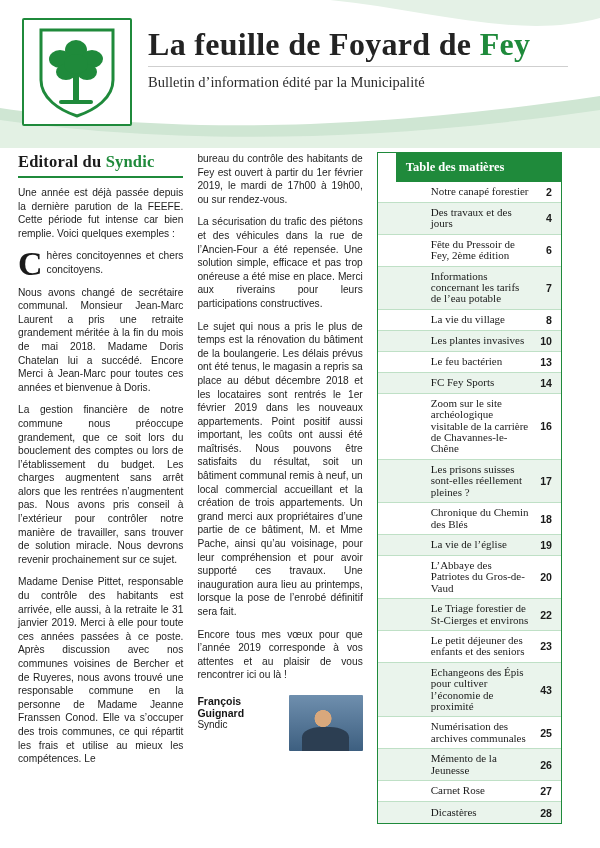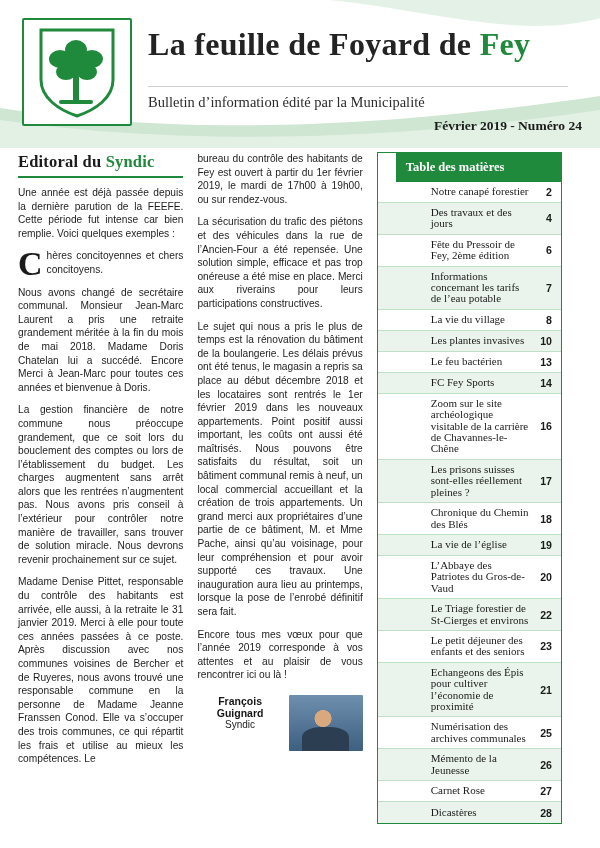--- a/index.html
+++ b/index.html
@@ -47,21 +47,21 @@
     font-family: "Liberation Serif", serif;
     font-size: 32px;
     font-weight: bold;
     letter-spacing: 0.3px;
     color: #232323;
     white-space: nowrap;
     line-height: 1.05;
   }
   .masthead-title .grn { color: #1f8a3b; }
   .masthead-sub {
-    margin-top: 24px;
+    margin-top: 4px;
     font-family: "Liberation Serif", serif;
     font-size: 14.5px;
     color: #2b2b2b;
     border-top: 1px solid #cfcfcf;
     padding-top: 7px;
     width: 420px;
   }
   .issue-line {
     position: absolute;
     right: 18px;
@@ -115,21 +115,21 @@
     font-family: "Liberation Serif", serif;
     font-size: 34px;
     font-weight: bold;
     float: left;
     line-height: 27px;
     padding: 1px 4px 0 0;
     color: #1a1a1a;
   }
   .sign {
     margin-top: 13px;
-    text-align: center;
+    text-align: left;
   }
   .sign-name {
     font-family: "Liberation Sans", sans-serif;
     font-size: 10.5px;
     font-weight: bold;
     color: #151515;
   }
   .sign-role {
     font-family: "Liberation Sans", sans-serif;
     font-size: 10px;
@@ -222,21 +222,20 @@
         <rect x="30" y="76" width="34" height="4" rx="2"></rect>
       </g>
     </svg>
   </div>
 
   <div class="masthead">
     <div class="masthead-title"><span>La feuille de Foyard de </span><span class="grn">Fey</span></div>
     <div class="masthead-sub">Bulletin d’information édité par la Municipalité</div>
   </div>
 
-  <div class="issue-line">Février 2019 - Numéro 24</div>
 </div>
 
 <div class="content">
   <div class="cols">
 
     <div class="col">
       <div class="edito-title"><span>Editoral du </span><span class="grn">Syndic</span></div>
       <p class="body">Une année est déjà passée depuis la dernière parution de la FEEFE. Cette période fut intense car bien remplie. Voici quelques exemples :</p>
       <p class="body first">Chères concitoyennes et chers concitoyens.</p>
       <p class="body">Nous avons changé de secrétaire communal. Monsieur Jean-Marc Laurent a pris une retraite grandement méritée à la fin du mois de mai 2018. Madame Doris Chatelan lui a succédé. Encore Merci à Jean-Marc pour toutes ces années et bienvenue à Doris.</p>
@@ -315,21 +314,21 @@
         <div class="toc-row alt">
             <span class="toc-label">Le Triage forestier de St-Cierges et environs</span>
             <span class="toc-page">22</span>
           </div>
         <div class="toc-row">
             <span class="toc-label">Le petit déjeuner des enfants et des seniors</span>
             <span class="toc-page">23</span>
           </div>
         <div class="toc-row alt">
             <span class="toc-label">Echangeons des Épis pour cultiver l’économie de proximité</span>
-            <span class="toc-page">21</span>
+            <span class="toc-page">43</span>
           </div>
         <div class="toc-row">
             <span class="toc-label">Numérisation des archives communales</span>
             <span class="toc-page">25</span>
           </div>
         <div class="toc-row alt">
             <span class="toc-label">Mémento de la Jeunesse</span>
             <span class="toc-page">26</span>
           </div>
         <div class="toc-row">

